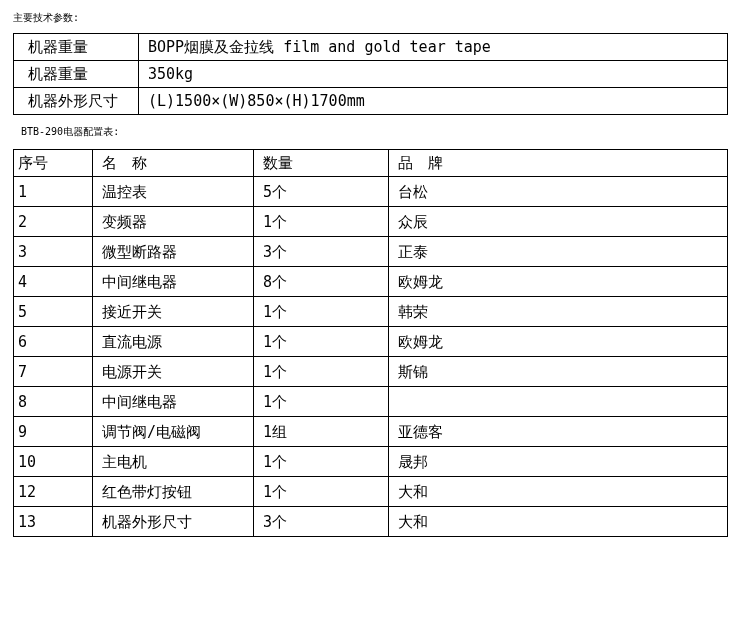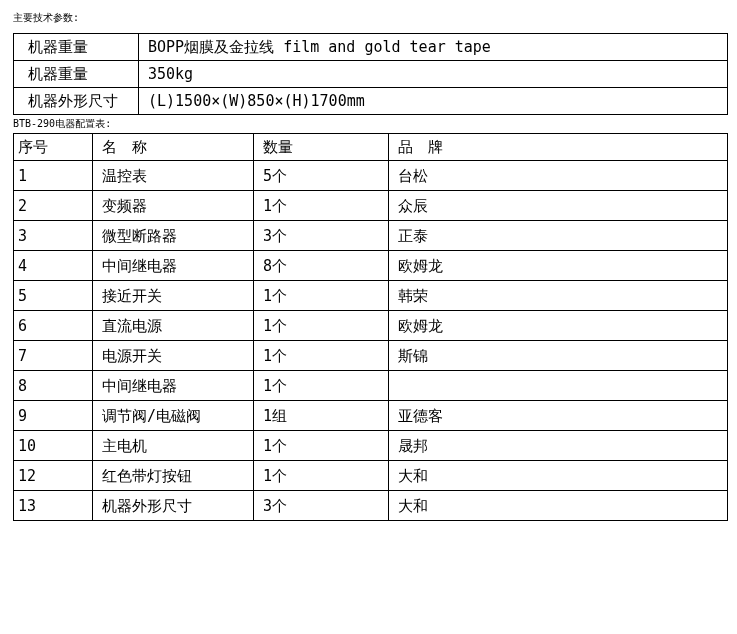--- a/index.html
+++ b/index.html
@@ -22,21 +22,21 @@
     width: 737px;
   }
   .section-title {
     font-size: 10px;
     height: 18px;
     line-height: 18px;
     white-space: pre;
     margin: 0 0 6px 0;
   }
   .section-title.second {
-    margin: 0;
+    margin: 8px;
     height: 18px;
   }
   table {
     border-collapse: collapse;
     table-layout: fixed;
     width: 714px;
   }
   td, th {
     border: 1px solid #000000;
     font-weight: normal;

